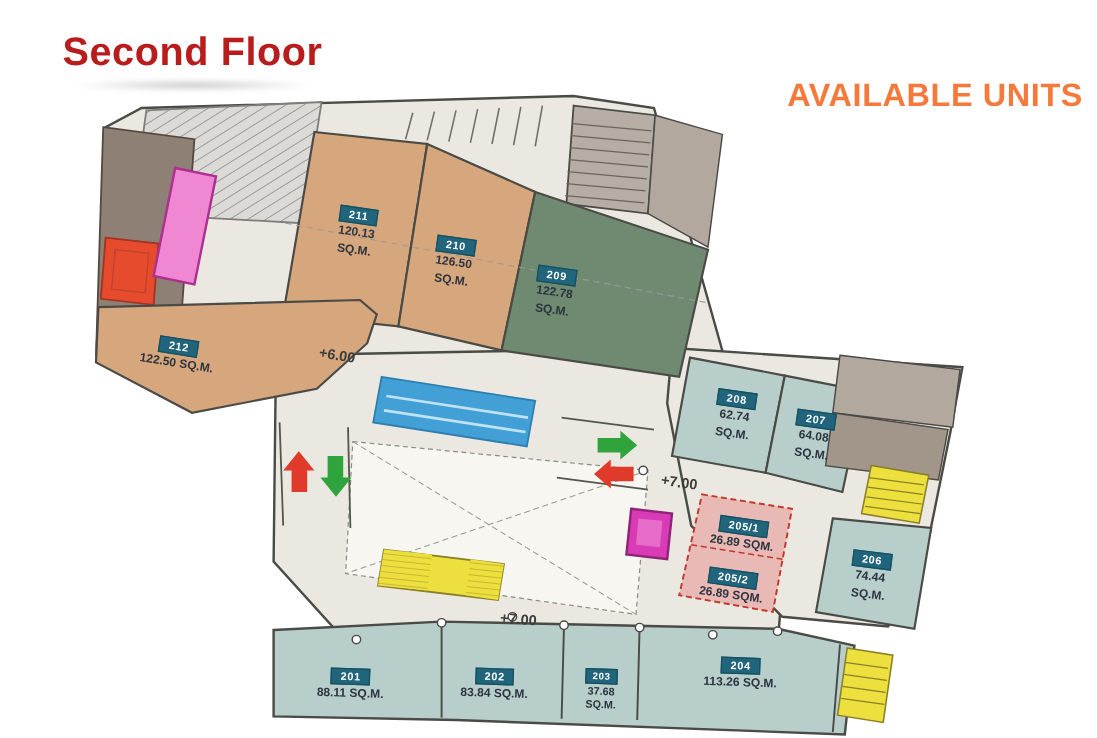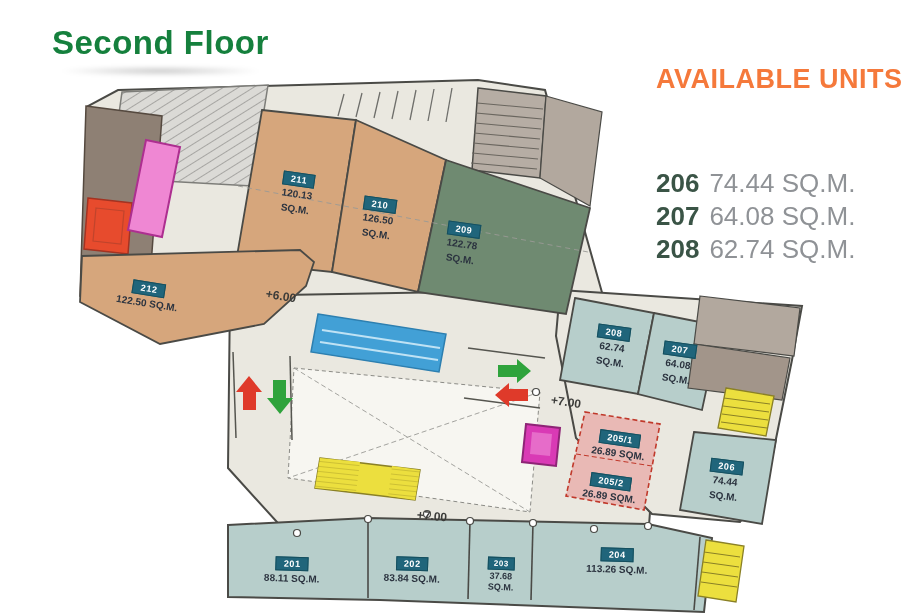--- a/index.html
+++ b/index.html
@@ -1,21 +1,21 @@
 <!DOCTYPE html>
 <html><head>
 <meta charset="utf-8">
 <style>
   html,body{margin:0;padding:0;background:#ffffff;}
   .stage{position:relative;width:914px;height:615px;background:#ffffff;overflow:hidden;
          font-family:"Liberation Sans",sans-serif;}
   .stage svg{position:absolute;left:0;top:0;}
 
   .page-title{position:absolute;left:52px;top:24px;font-size:33px;font-weight:bold;
-              color:#15803d;letter-spacing:0.5px;}
+              color:#b91c1c;letter-spacing:0.5px;}
   .title-shadow{position:absolute;left:58px;top:66px;width:205px;height:10px;border-radius:50%;
                 background:radial-gradient(ellipse at center,rgba(0,0,0,0.22),rgba(0,0,0,0) 70%);
                 filter:blur(2px);}
 
   .units-panel{position:absolute;left:656px;top:64px;width:250px;}
   .units-heading{font-size:27px;font-weight:800;color:#f5793b;letter-spacing:0.5px;white-space:nowrap;}
   .units-list{margin-top:72px;}
   .unit-row{font-size:26px;line-height:33px;white-space:nowrap;}
   .unit-row .num{font-weight:bold;color:#3a5446;margin-right:10px;}
   .unit-row .sz{color:#8f9296;font-weight:500;}
@@ -165,31 +165,20 @@
       <circle cx="297" cy="533" r="3.5"></circle>
         <circle cx="594" cy="529" r="3.5"></circle>
     </g>
   </svg>
 
   <div class="title-shadow"></div>
   <div class="page-title">Second Floor</div>
 
   <div class="units-panel">
     <div class="units-heading">AVAILABLE UNITS</div>
-    <div class="units-list">
-      <div class="unit-row">
-        <span class="num">206</span><span class="sz">74.44 SQ.M.</span>
-      </div>
-      <div class="unit-row">
-        <span class="num">207</span><span class="sz">64.08 SQ.M.</span>
-      </div>
-      <div class="unit-row">
-        <span class="num">208</span><span class="sz">62.74 SQ.M.</span>
-      </div>
-    </div>
   </div>
 
   <div class="plan-label" style="left:297px;top:194px;--r:8deg">
     <div class="badge">211</div>
     <div class="area-line">120.13</div>
     <div class="area-line">SQ.M.</div>
   </div>
   <div class="plan-label" style="left:378px;top:219px;--r:8deg">
     <div class="badge">210</div>
     <div class="area-line">126.50</div>

